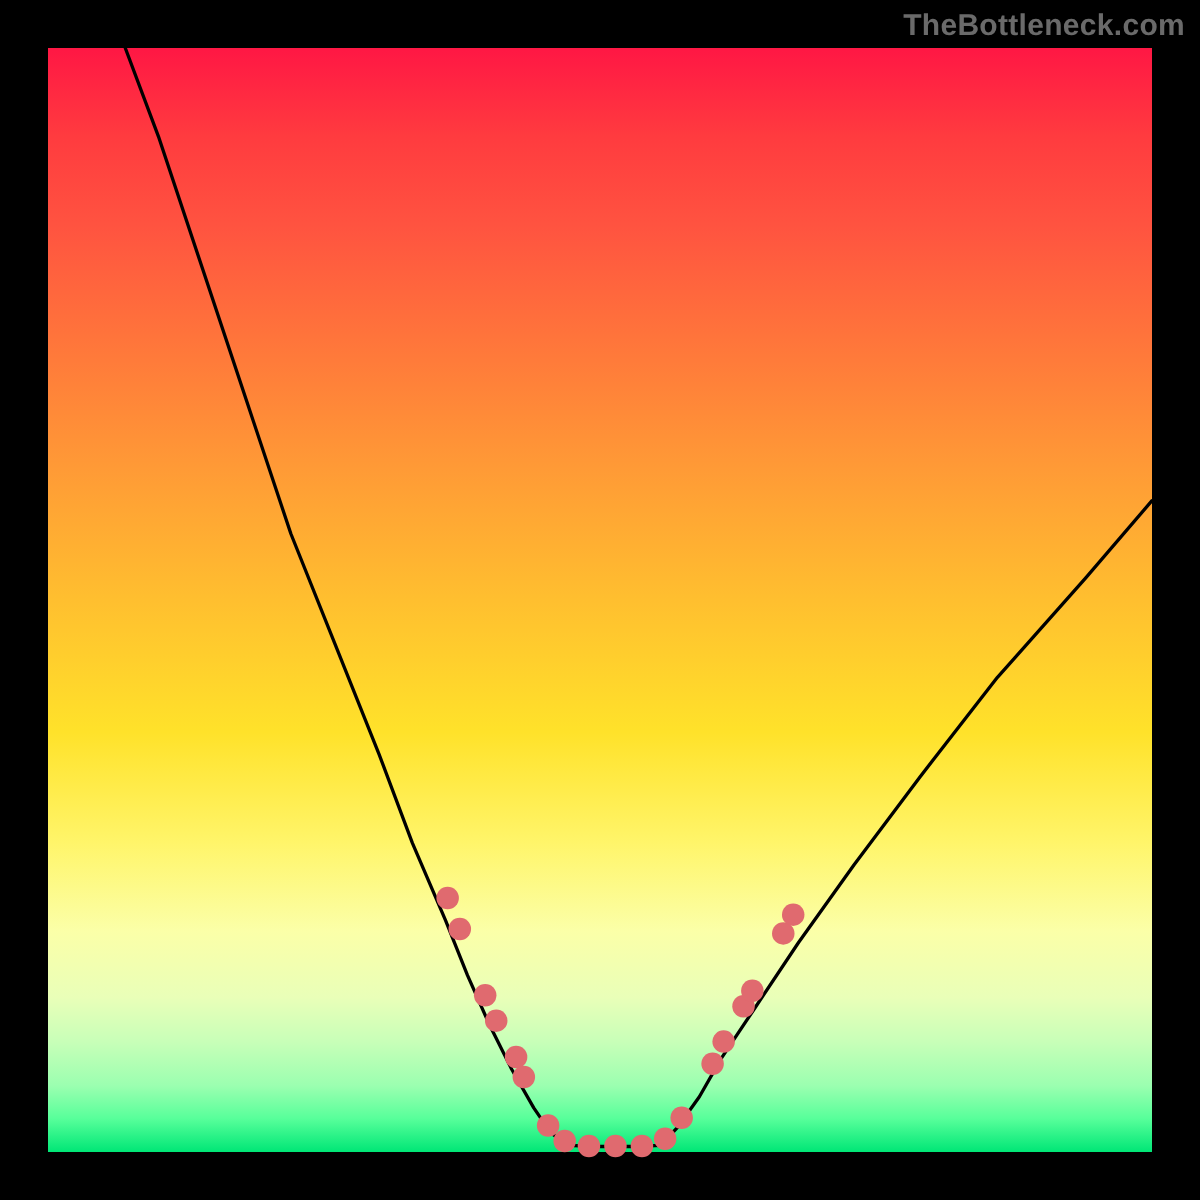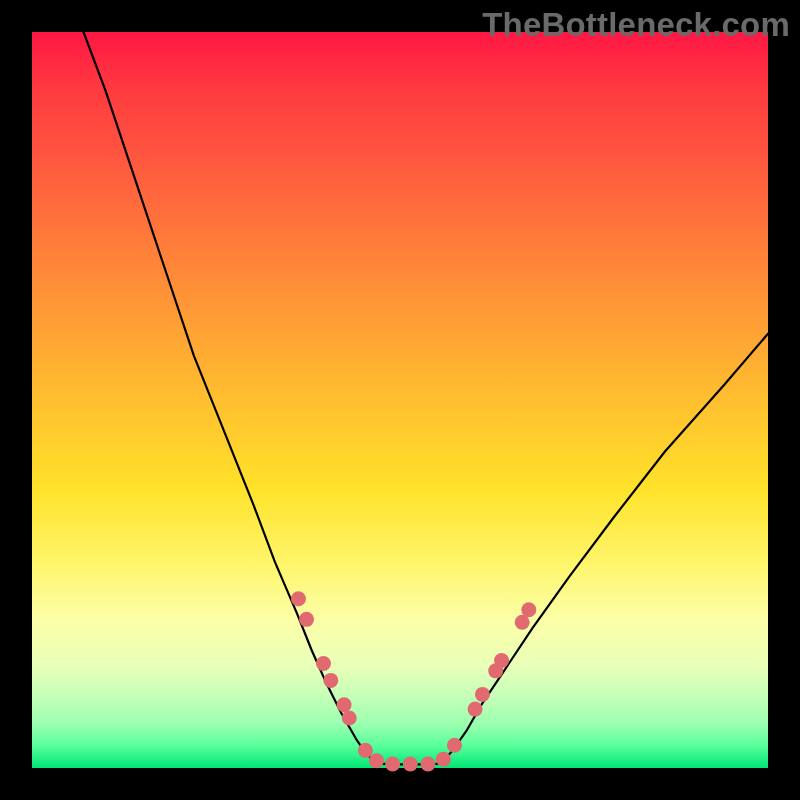--- a/index.html
+++ b/index.html
@@ -39,21 +39,21 @@
       #9bffb0 94%,
       #57ff9a 97%,
       #00e676 100%
     );
   }
   .watermark {
     position: absolute;
     top: 6px;
     right: 10px;
     font-family: Arial, Helvetica, sans-serif;
-    font-size: 33px;
+    font-size: 20px;
     font-weight: 600;
     color: #6a6a6a;
     letter-spacing: 0.2px;
     user-select: none;
   }
   svg.curve {
     position: absolute;
     left: 0;
     top: 0;
     width: 736px;

